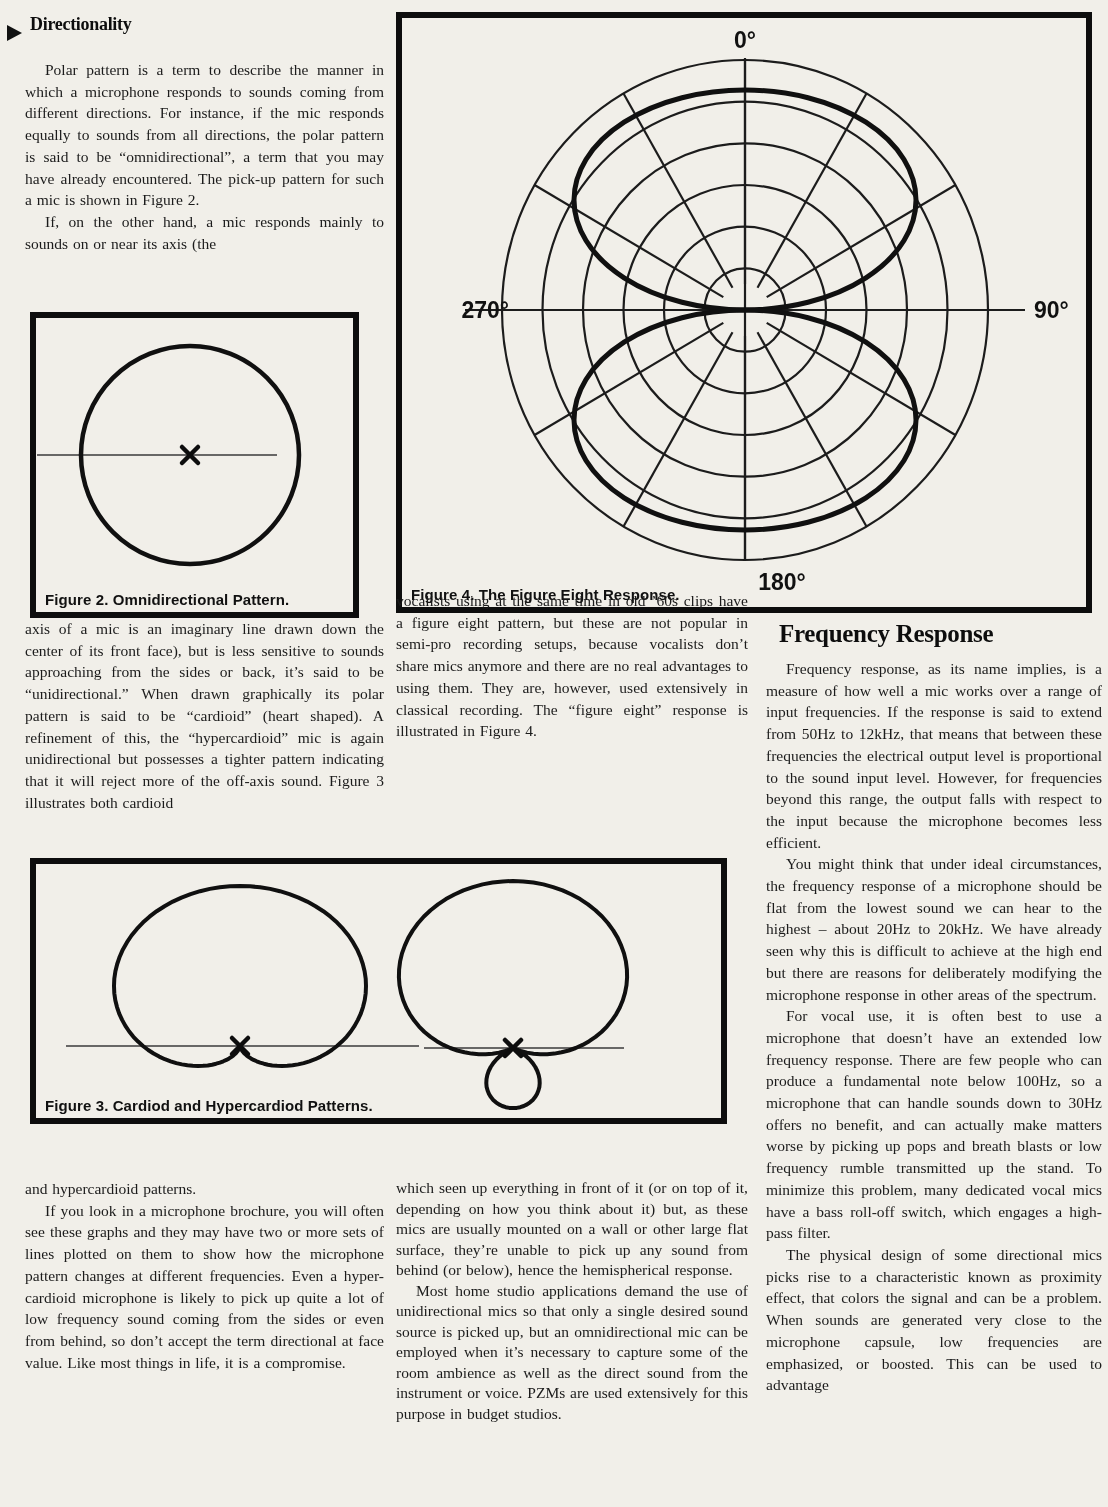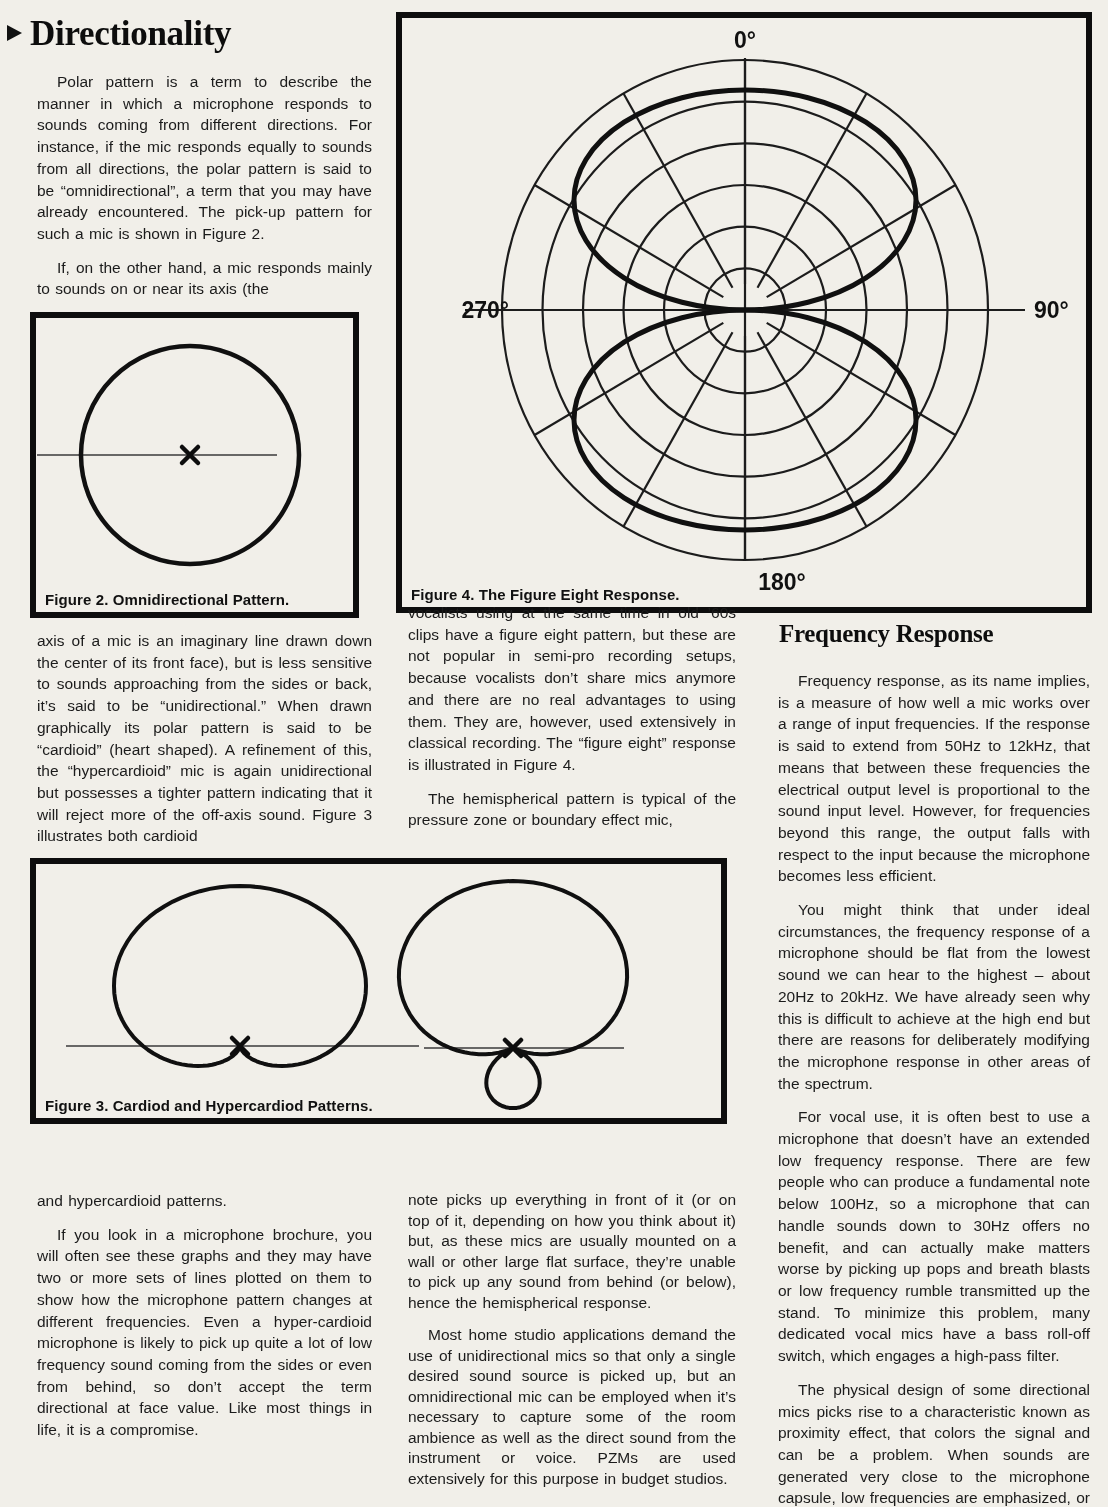--- a/index.html
+++ b/index.html
@@ -3,25 +3,25 @@
 <meta charset="utf-8">
 <style>
   html,body{margin:0;padding:0;}
   body{
     width:1108px;height:1507px;position:relative;overflow:hidden;
     background:#f1efe9;
     color:#1b1b1b;
     font-family:"Liberation Sans",sans-serif;
   }
   .col{position:absolute;text-align:justify;font-size:15.5px;line-height:21.7px;word-spacing:1px;}
-  .col p{margin:12px;}
+  .col p{margin:0;font-family:Liberation Serif, serif;}
   .col p.ind{text-indent:20px;}
   .serif-head{
     position:absolute;font-family:"Liberation Serif",serif;font-weight:bold;
-    font-size:35px;color:#0d0d0d;letter-spacing:-0.3px;white-space:nowrap;
+    font-size:18px;color:#0d0d0d;letter-spacing:-0.3px;white-space:nowrap;
   }
   .arrow-icon{
     position:absolute;left:7px;top:25px;width:0;height:0;
     border-left:15px solid #111;border-top:8px solid transparent;border-bottom:8px solid transparent;
   }
   .figbox{position:absolute;border:6px solid #0d0d0d;box-sizing:border-box;background:transparent;}
   .figbox svg{position:absolute;left:0;top:0;}
   .figcap{
     position:absolute;left:9px;bottom:4px;font-weight:bold;font-size:15px;
     color:#111;white-space:nowrap;letter-spacing:0.1px;
@@ -88,21 +88,20 @@
     <text class="degtxt" x="343" y="30" text-anchor="middle">0°</text>
     <text class="degtxt" x="632" y="300" text-anchor="start">90°</text>
     <text class="degtxt" x="380" y="572" text-anchor="middle">180°</text>
     <text class="degtxt" x="107" y="300" text-anchor="end">270°</text>
   </svg>
   <div class="figcap">Figure 4. The Figure Eight Response.</div>
 </div>
 
 <div class="col" style="left:396px;top:590px;width:352px;">
   <p>vocalists using at the same time in old ’60s clips have a figure eight pattern, but these are not popular in semi-pro recording setups, because vocalists don’t share mics anymore and there are no real advantages to using them. They are, however, used extensively in classical recording. The “figure eight” response is illustrated in Figure 4.</p>
-  <p class="ind">The hemispherical pattern is typical of the pressure zone or boundary effect mic,</p>
 </div>
 
 <h2 class="serif-head" style="left:767px;top:608px;margin:12px;font-size:25px;">Frequency Response</h2>
 <div class="col" style="left:766px;top:658px;width:336px;">
   <p class="ind">Frequency response, as its name implies, is a measure of how well a mic works over a range of input frequencies. If the response is said to extend from 50Hz to 12kHz, that means that between these frequencies the electrical output level is proportional to the sound input level. However, for frequencies beyond this range, the output falls with respect to the input because the microphone becomes less efficient.</p>
   <p class="ind">You might think that under ideal circumstances, the frequency response of a microphone should be flat from the lowest sound we can hear to the highest – about 20Hz to 20kHz. We have already seen why this is difficult to achieve at the high end but there are reasons for deliberately modifying the microphone response in other areas of the spectrum.</p>
   <p class="ind">For vocal use, it is often best to use a microphone that doesn’t have an extended low frequency response. There are few people who can produce a fundamental note below 100Hz, so a microphone that can handle sounds down to 30Hz offers no benefit, and can actually make matters worse by picking up pops and breath blasts or low frequency rumble transmitted up the stand. To minimize this problem, many dedicated vocal mics have a bass roll-off switch, which engages a high-pass filter.</p>
   <p class="ind">The physical design of some directional mics picks rise to a characteristic known as proximity effect, that colors the signal and can be a problem. When sounds are generated very close to the microphone capsule, low frequencies are emphasized, or boosted. This can be used to advantage</p>
 </div>
 
@@ -117,15 +116,15 @@
   </svg>
   <div class="figcap">Figure 3. Cardiod and Hypercardiod Patterns.</div>
 </div>
 
 <div class="col" style="left:25px;top:1178px;width:359px;">
   <p>and hypercardioid patterns.</p>
   <p class="ind">If you look in a microphone brochure, you will often see these graphs and they may have two or more sets of lines plotted on them to show how the microphone pattern changes at different frequencies. Even a hyper-cardioid microphone is likely to pick up quite a lot of low frequency sound coming from the sides or even from behind, so don’t accept the term directional at face value. Like most things in life, it is a compromise.</p>
 </div>
 
 <div class="col" style="left:396px;top:1178px;width:352px;line-height:20.5px;">
-  <p>note picks up everything in front of it (or on top of it, depending on how you think about it) but, as these mics are usually mounted on a wall or other large flat surface, they’re unable to pick up any sound from behind (or below), hence the hemispherical response.</p>
+  <p>which seen up everything in front of it (or on top of it, depending on how you think about it) but, as these mics are usually mounted on a wall or other large flat surface, they’re unable to pick up any sound from behind (or below), hence the hemispherical response.</p>
   <p class="ind">Most home studio applications demand the use of unidirectional mics so that only a single desired sound source is picked up, but an omnidirectional mic can be employed when it’s necessary to capture some of the room ambience as well as the direct sound from the instrument or voice. PZMs are used extensively for this purpose in budget studios.</p>
 </div>
 
 </body></html>

